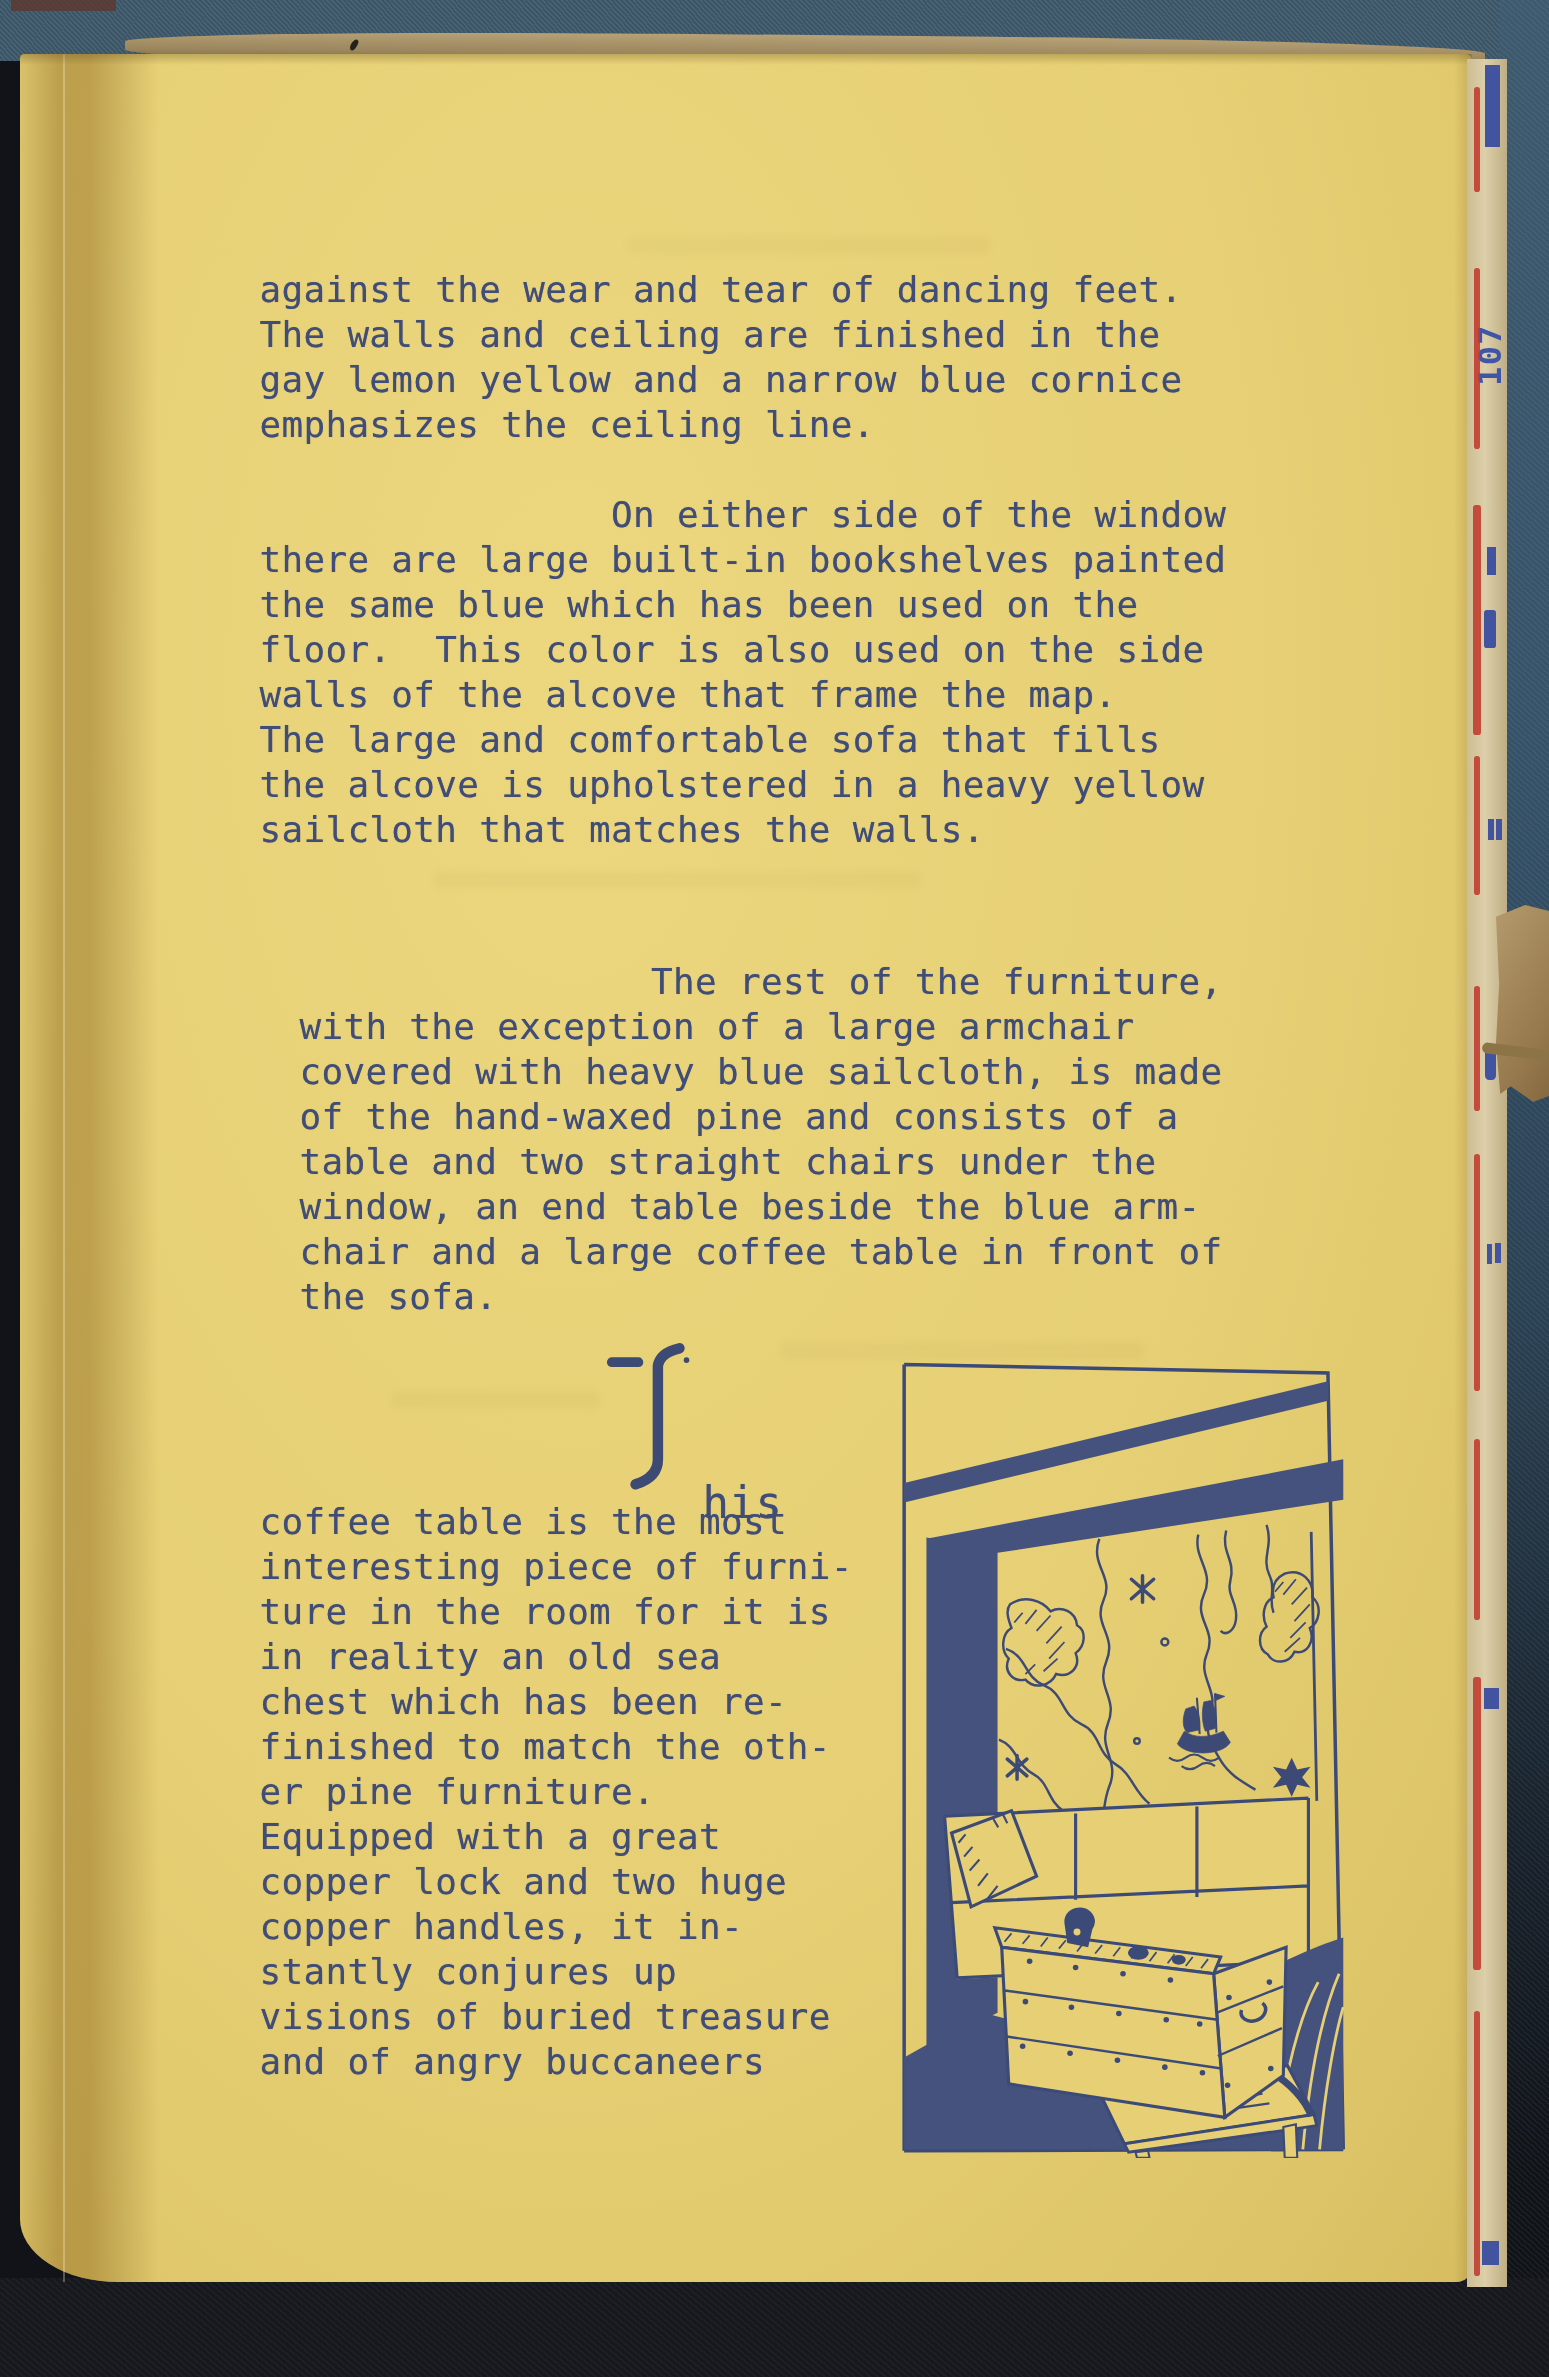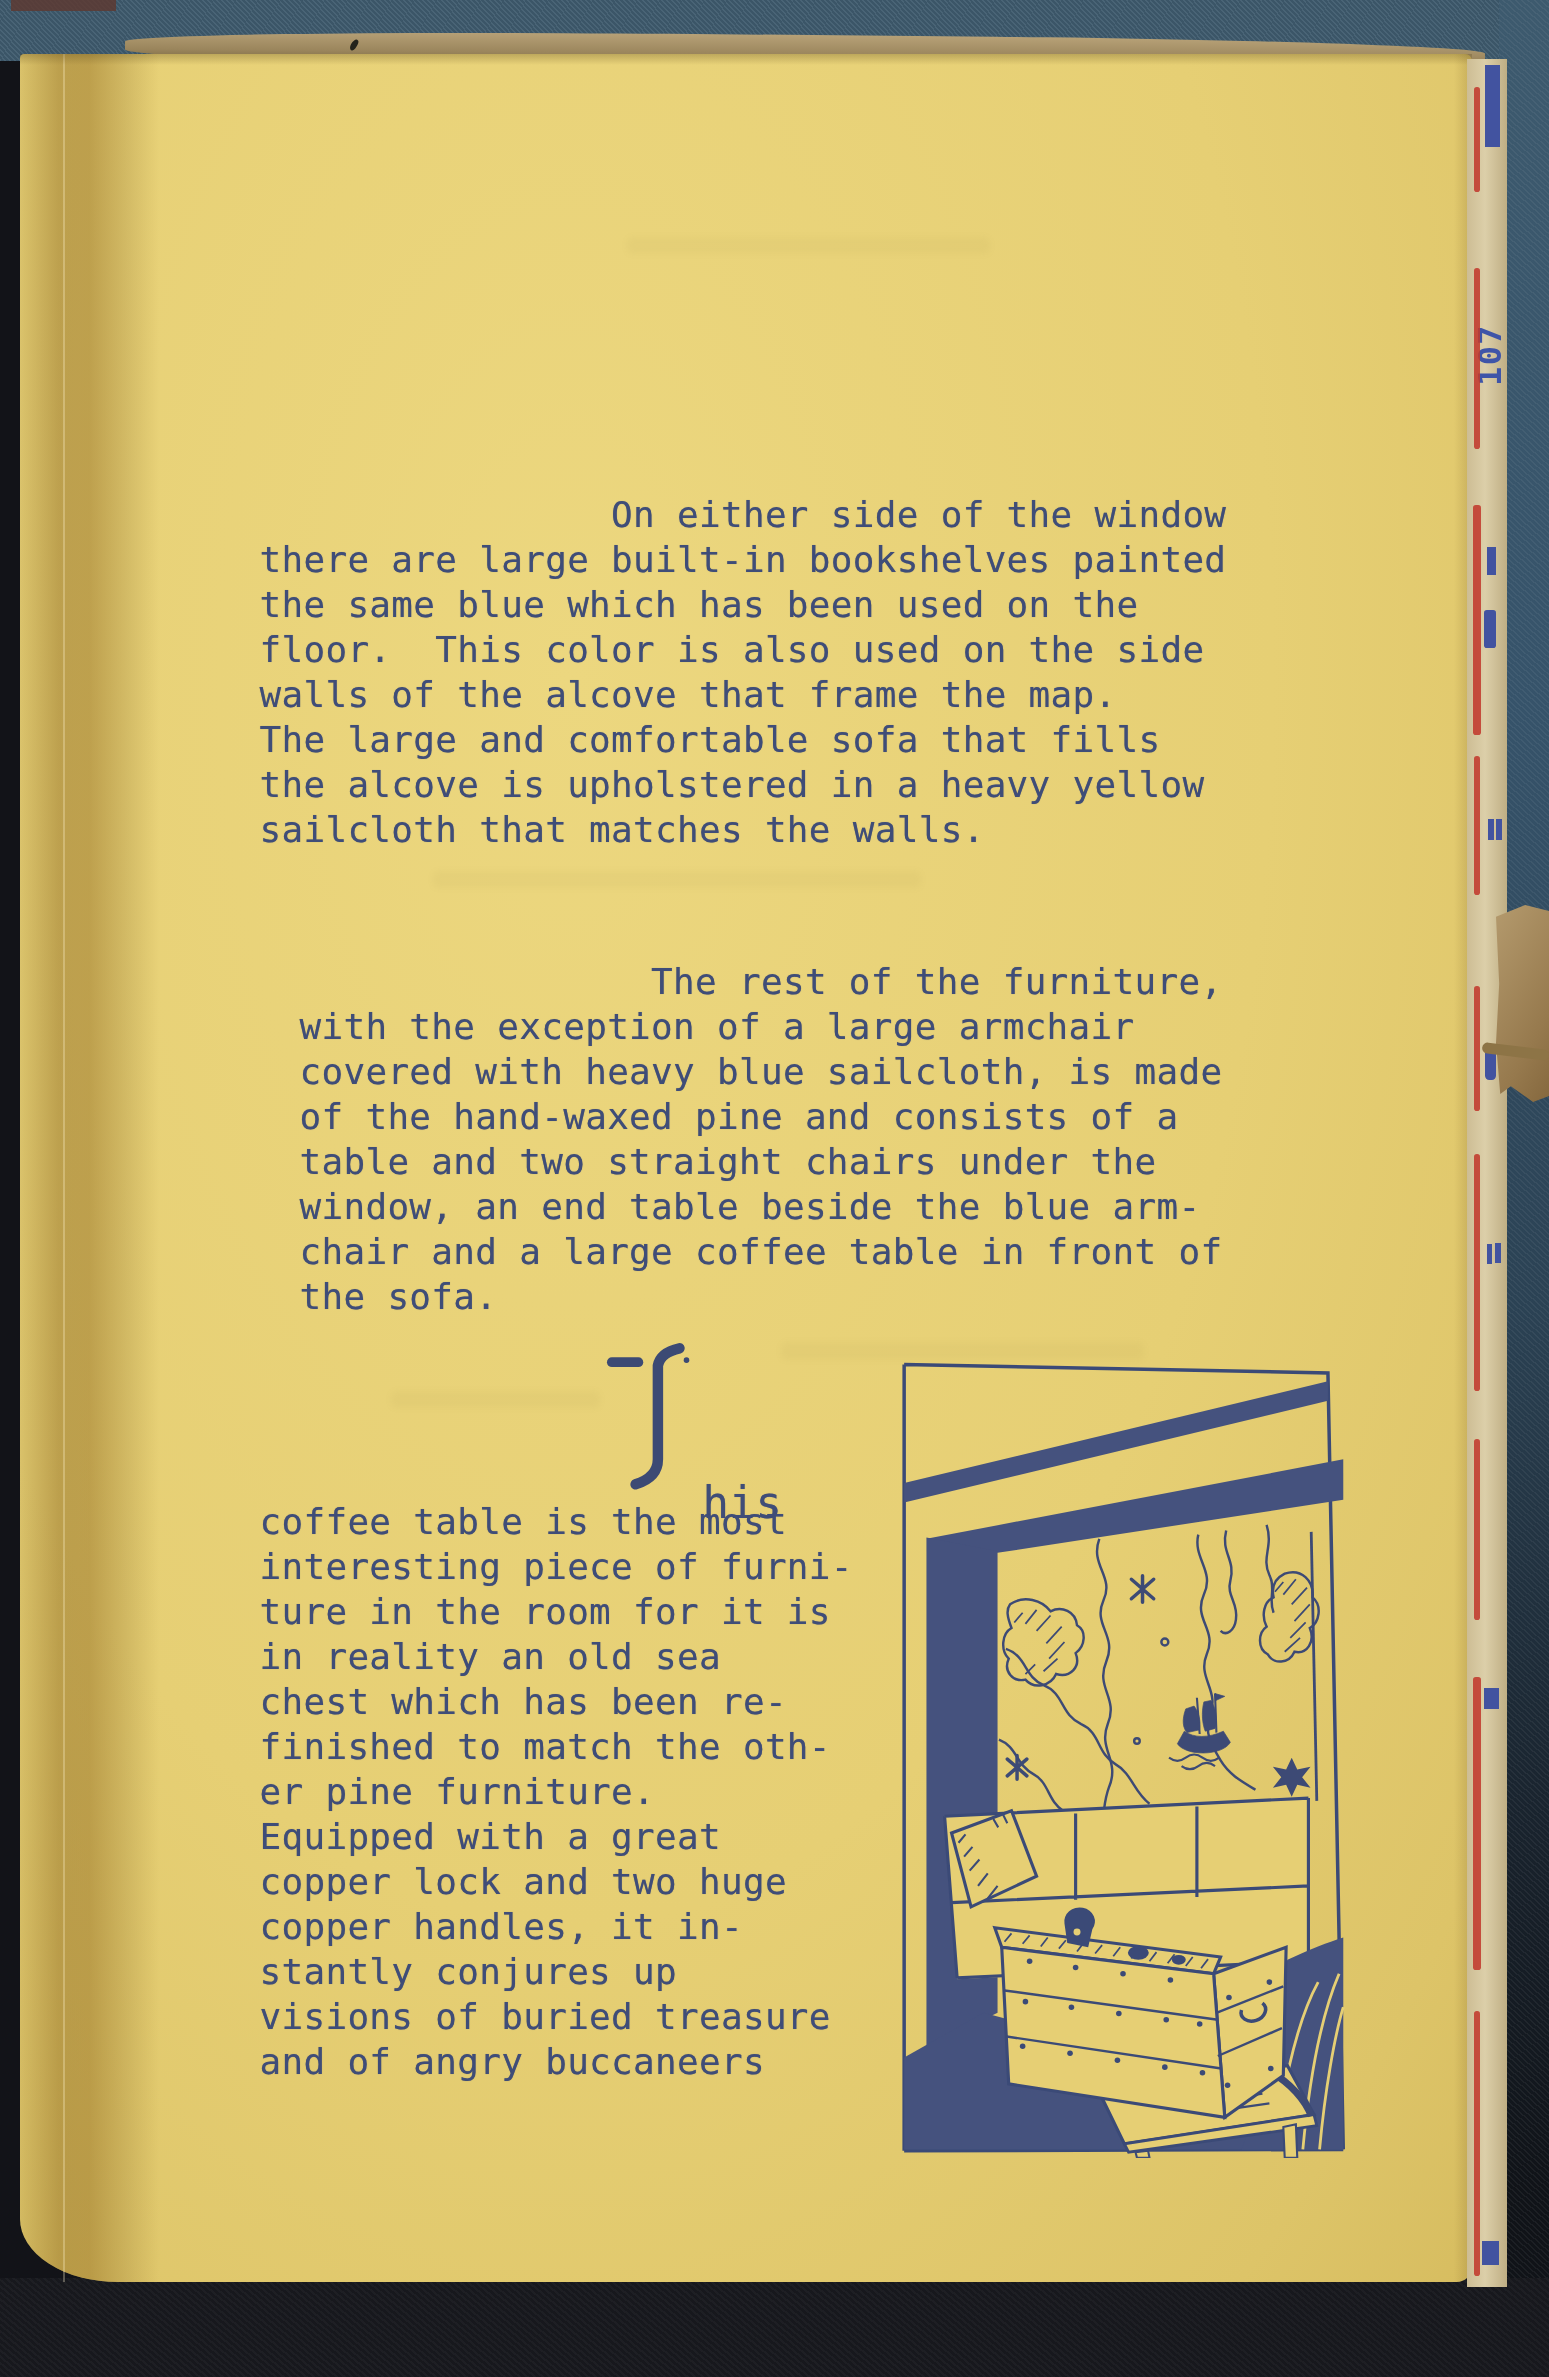--- a/index.html
+++ b/index.html
@@ -71,20 +71,24 @@
     <div class="gutter"></div>
     <div class="gutter-crease"></div>
     <div class="page-topshade"></div>
     <div class="page-rightshade"></div>
 
     <div class="ghost" style="left:607px;top:183px;width:363px;height:16.7px;"></div>
     <div class="ghost" style="left:413px;top:817px;width:488px;height:16.7px;"></div>
     <div class="ghost" style="left:761px;top:1288px;width:363px;height:18px;"></div>
     <div class="ghost" style="left:371px;top:1337px;width:209px;height:16.7px;"></div>
 
+    <div class="tw" style="left:240px;top:213px;">against the wear and tear of dancing feet.
+The walls and ceiling are finished in the
+gay lemon yellow and a narrow blue cornice
+emphasizes the ceiling line.</div>
     <div class="tw" style="left:240px;top:438px;">                On either side of the window
 there are large built-in bookshelves painted
 the same blue which has been used on the
 floor.  This color is also used on the side
 walls of the alcove that frame the map.
 The large and comfortable sofa that fills
 the alcove is upholstered in a heavy yellow
 sailcloth that matches the walls.</div>
     <div class="tw" style="left:240px;top:905px;margin-left:40px;">                The rest of the furniture,
 with the exception of a large armchair

